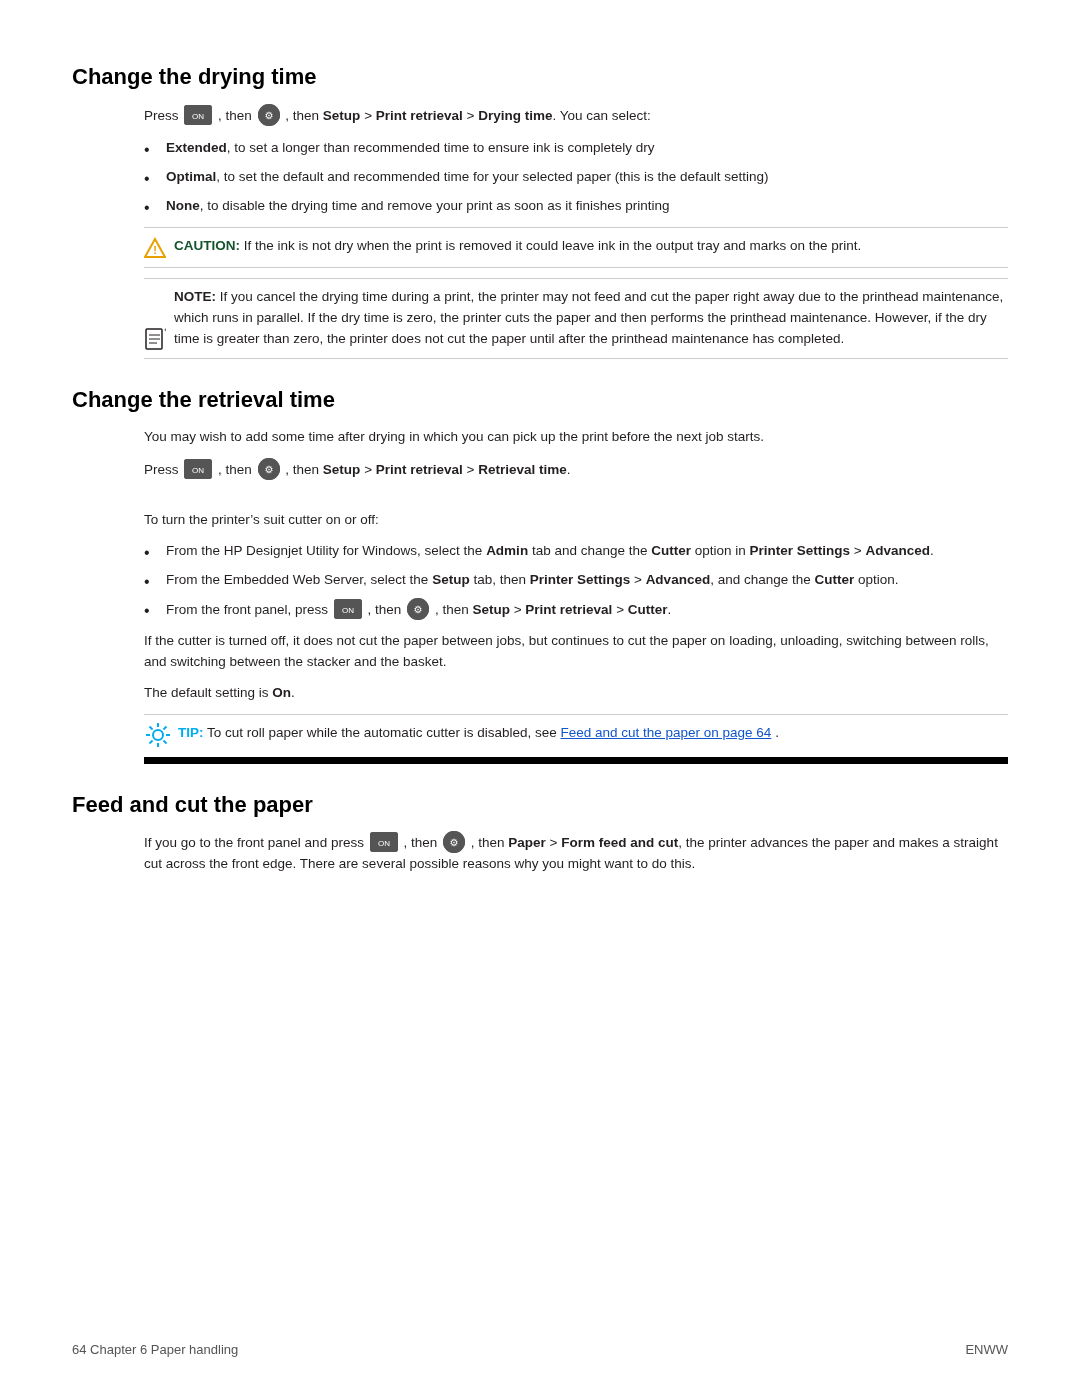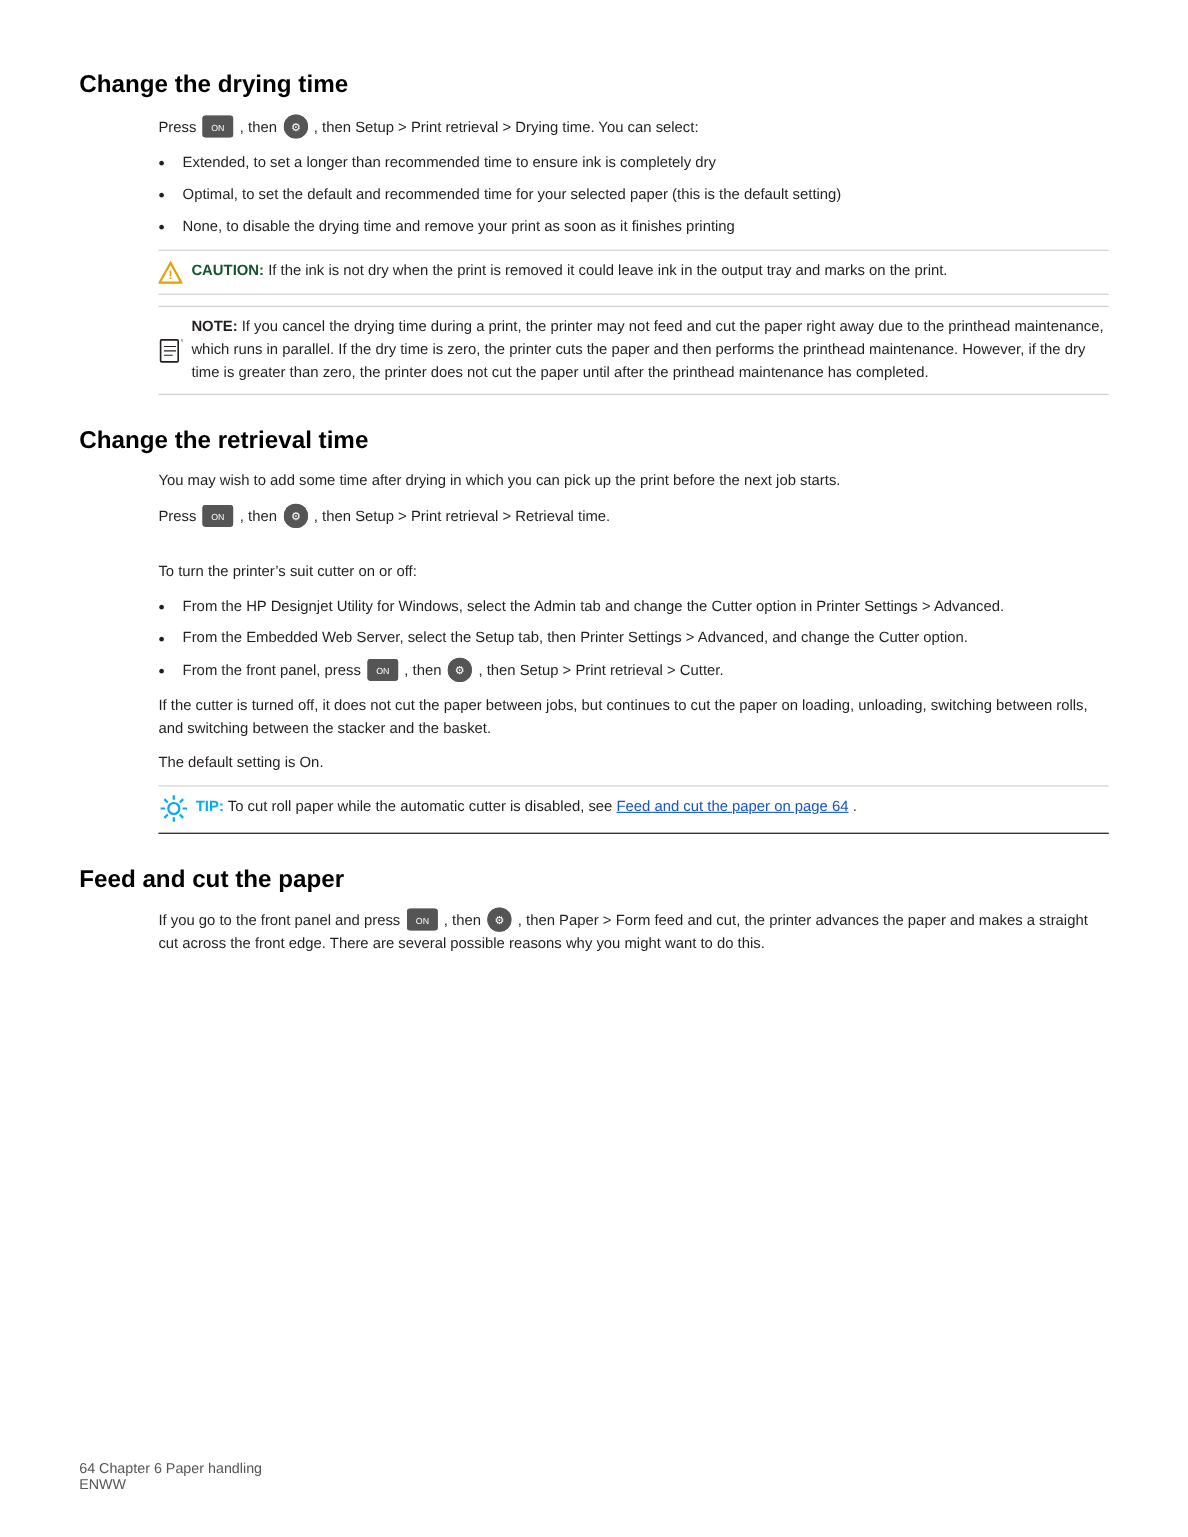--- a/index.html
+++ b/index.html
@@ -42,25 +42,25 @@
     }
     ul li::before {
       content: '•';
       position: absolute;
       left: 0;
       top: 0;
       color: #231f20;
       font-size: 16px;
     }
     b, strong {
-      font-weight: normal;
+      font-weight: bold;
     }
     .note-box {
       display: flex;
-      align-items: center;
+      align-items: flex-end;
       margin: 10px 0;
       border-top: 1px solid #ccc;
       border-bottom: 1px solid #ccc;
       padding: 8px 0;
     }
     .caution-box {
       display: flex;
       align-items: flex-start;
       margin: 10px 0;
       border-top: 1px solid #ccc;
@@ -89,21 +89,21 @@
     .note-label {
       color: #231f20;
       font-weight: bold;
       font-size: 13.5px;
     }
     .tip-box {
       display: flex;
       align-items: flex-start;
       margin: 10px 0;
       border-top: 1px solid #ccc;
-      border-bottom: 1px solid #000000;
+      border-bottom: 7px solid #000000;
       padding: 8px 0;
     }
     .tip-label {
       color: #00adef;
       font-weight: bold;
       font-size: 13.5px;
     }
     .tip-icon {
       width: 28px;
       height: 28px;
@@ -141,21 +141,20 @@
       position: absolute;
       bottom: 40px;
       left: 0;
       right: 0;
       display: flex;
       justify-content: space-between;
       padding: 0 72px;
       font-size: 13px;
       color: #555;
       border-top: none;
-      flex-direction: column;
     }
     .press-line {
       margin: 10px 0 10px 0;
       line-height: 1.8;
     }
     .box-text {
       line-height: 1.55;
     }
   </style>
 </head>

